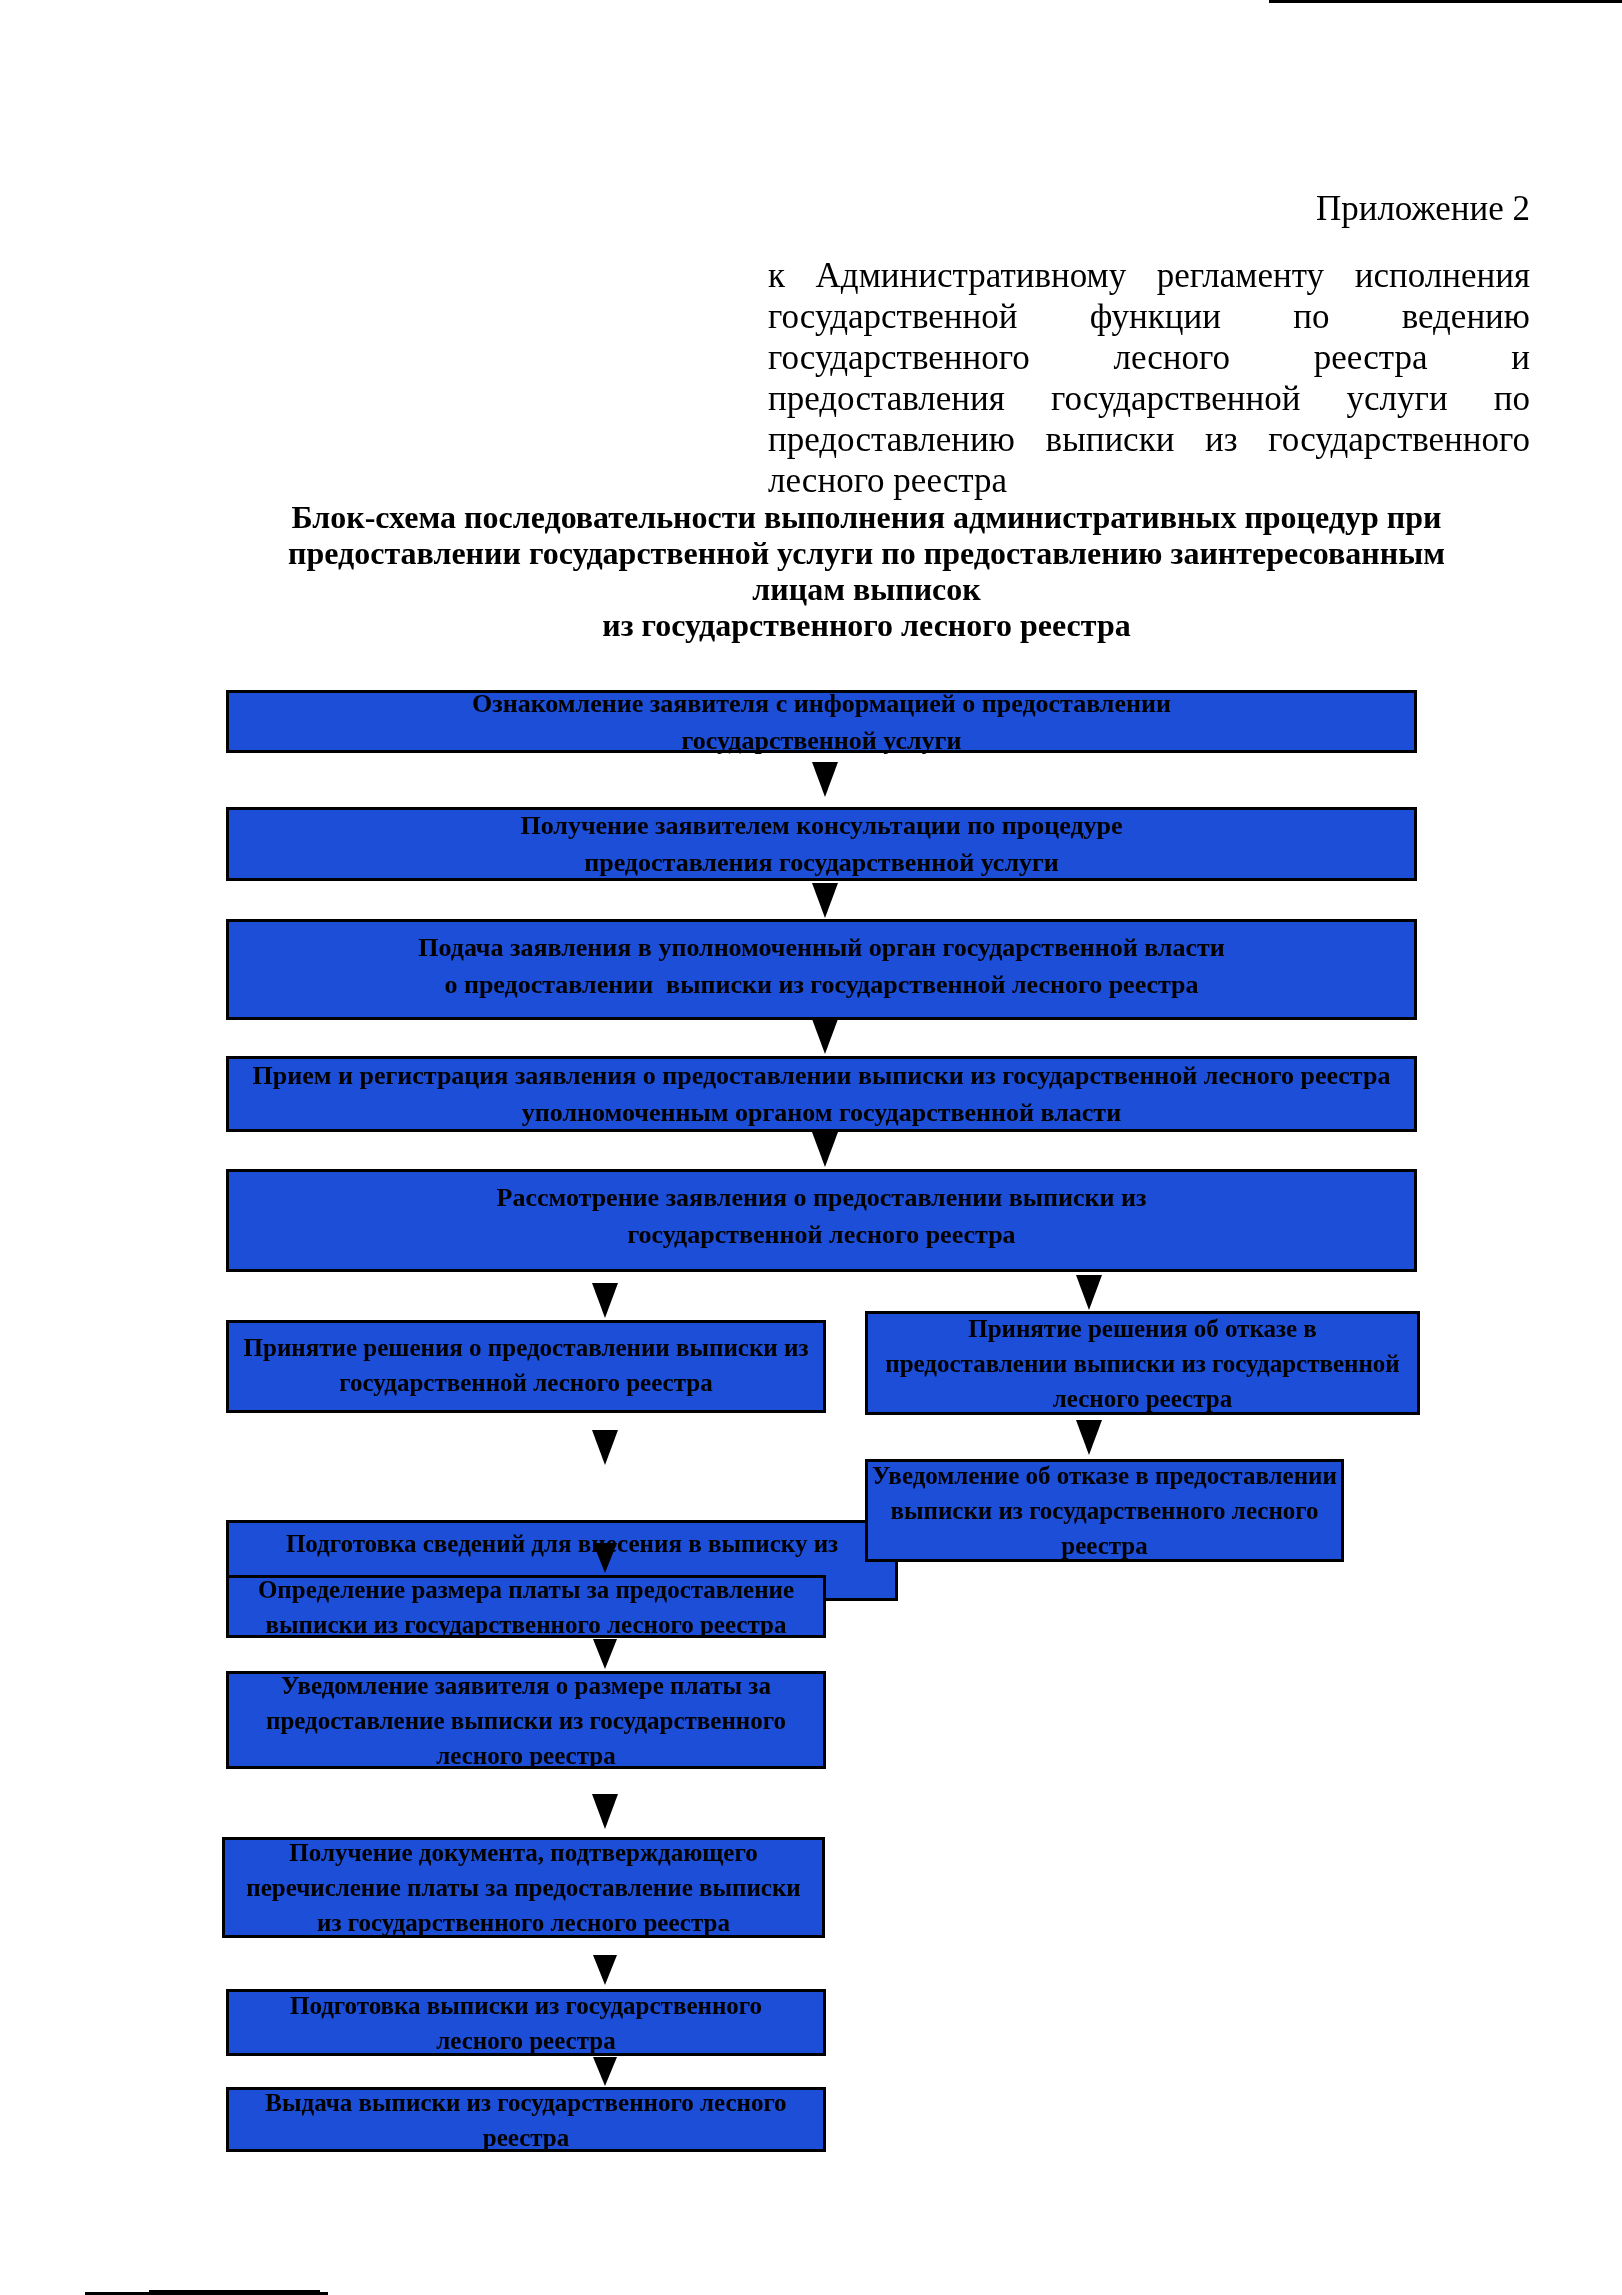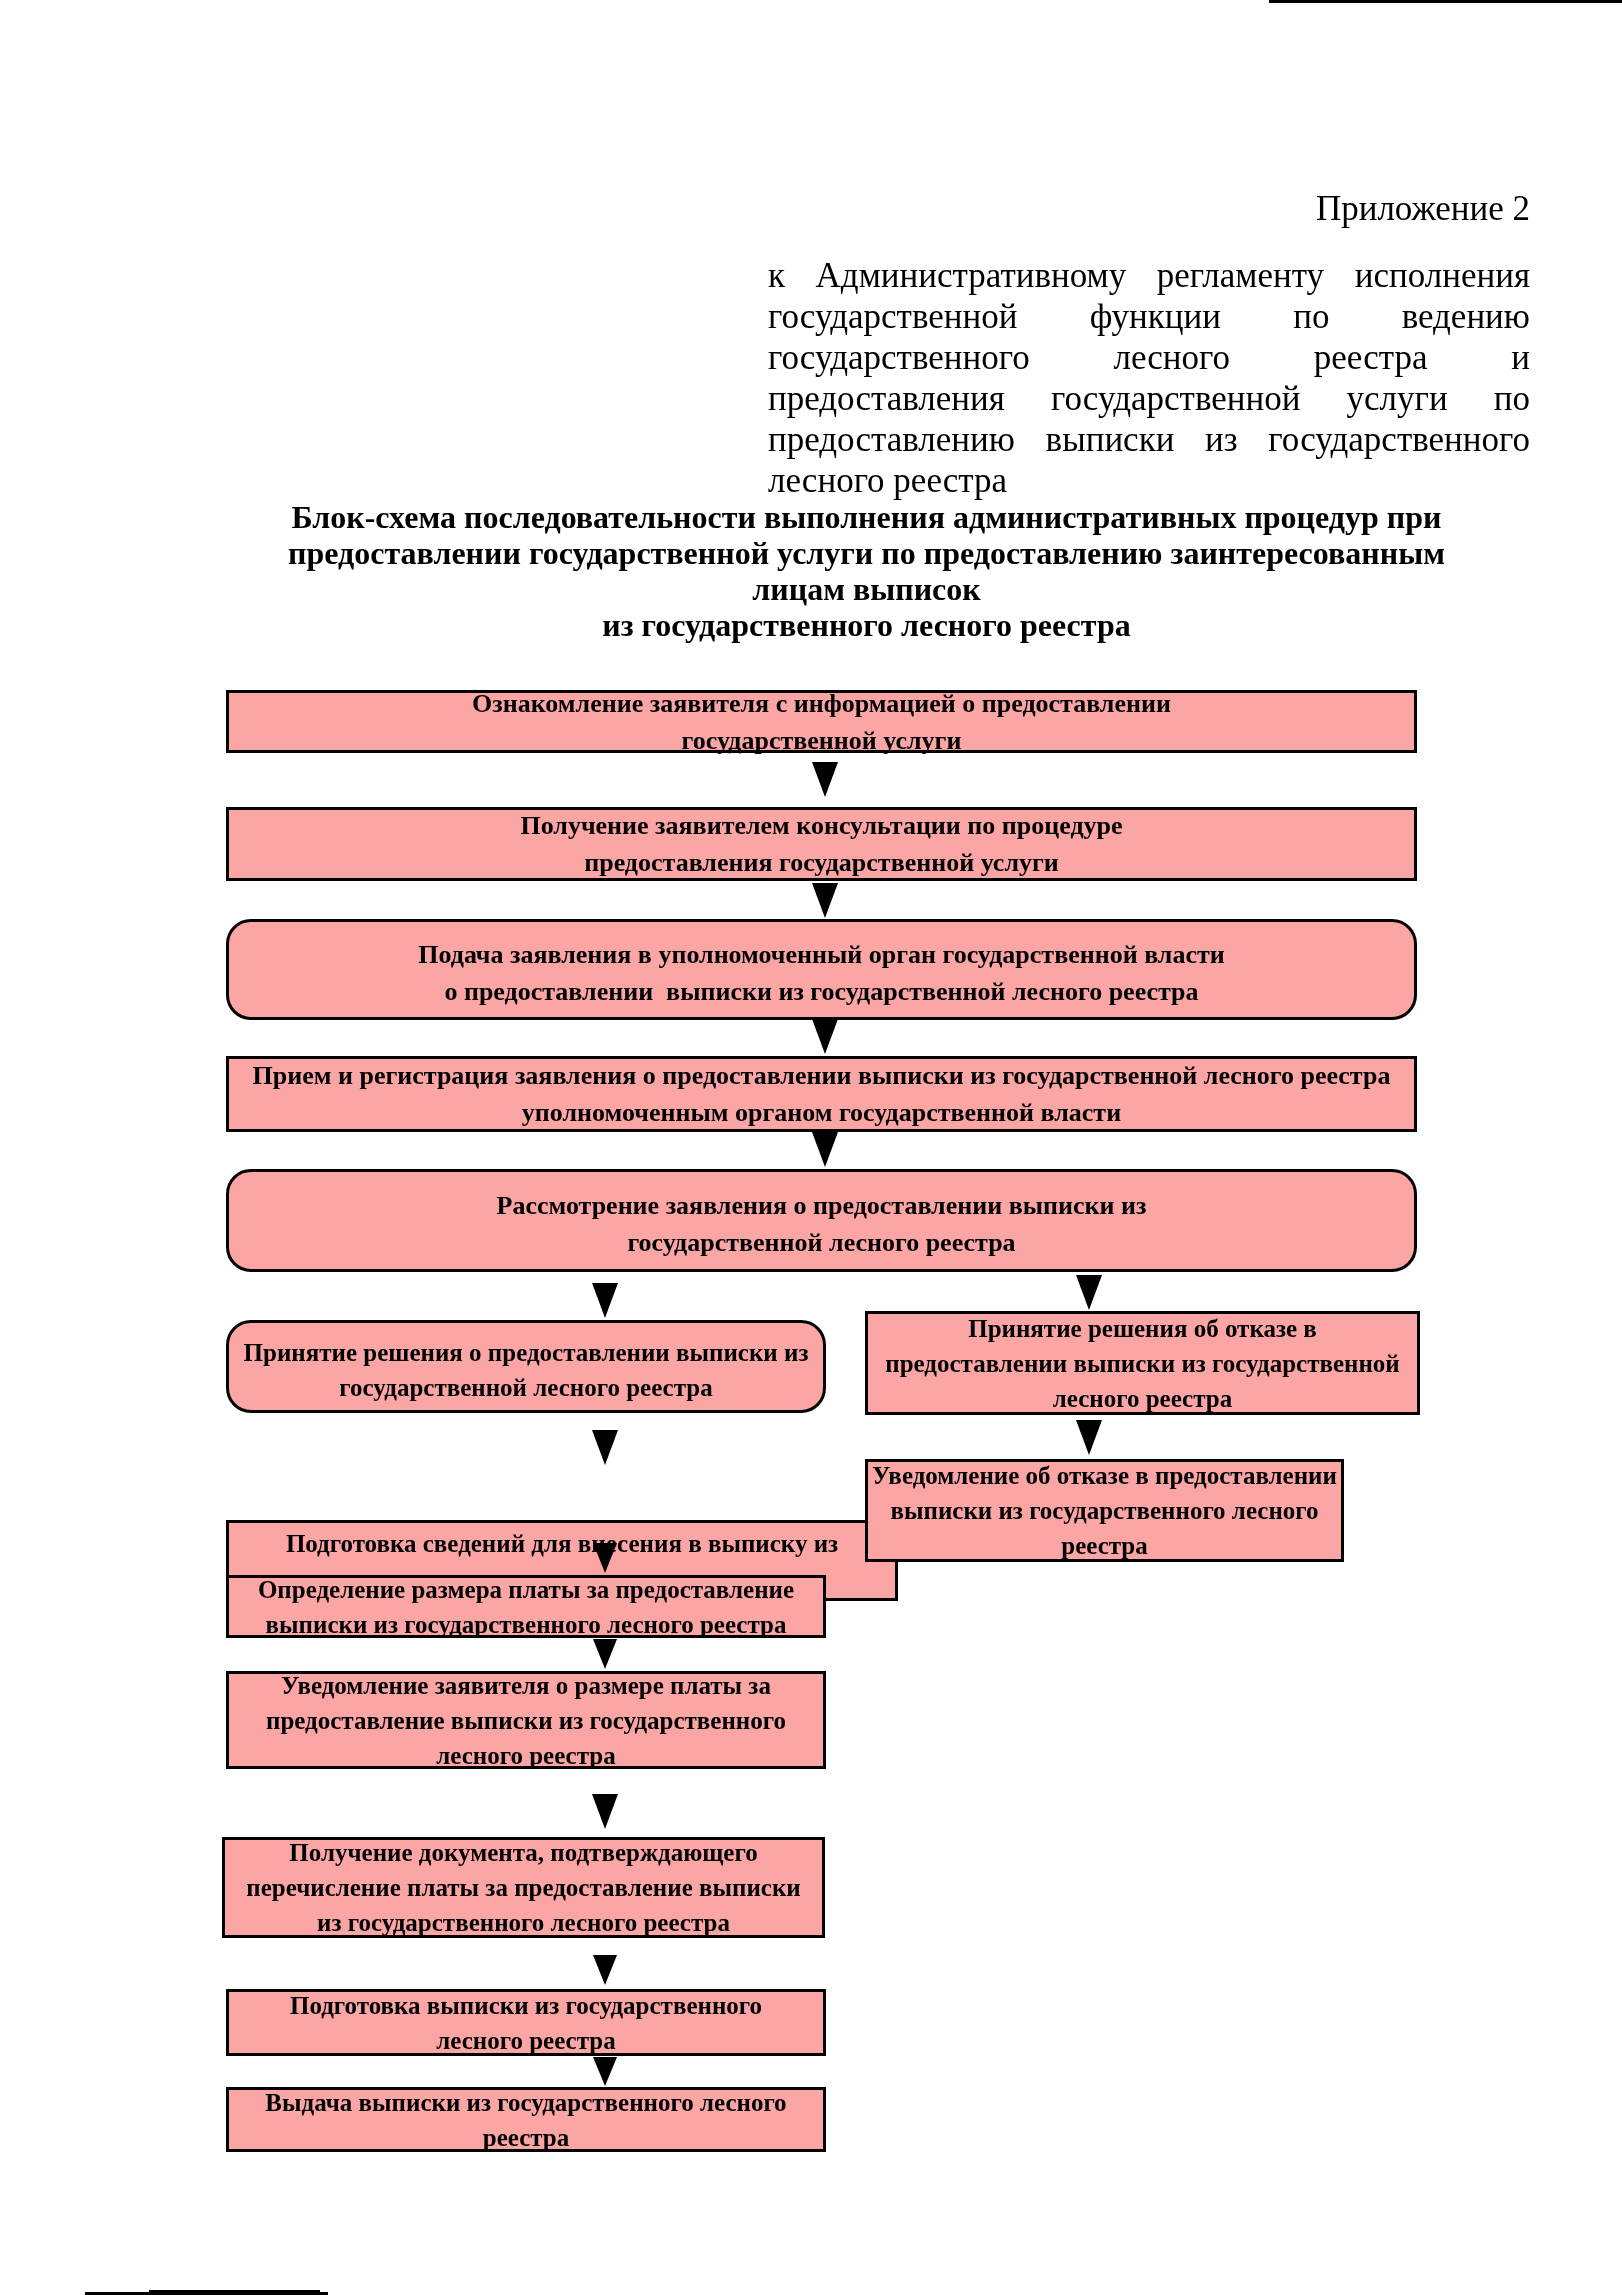--- a/index.html
+++ b/index.html
@@ -58,32 +58,31 @@
     font-size: 32px;
     line-height: 36px;
     font-weight: bold;
     text-align: center;
   }
   
   .box {
     position: absolute;
     box-sizing: border-box;
     border: 3.3px solid #000000;
-    background: #fca5a5;
+    background: #1d4ed8;
     display: flex;
     flex-direction: column;
     justify-content: center;
     align-items: center;
     text-align: center;
     font-weight: bold;
   }
   .box.top {
-    justify-content: center;
+    justify-content: flex-start;
     padding-top: 6.5px;
-    border-radius: 25px;
   }
   .box.wide {
     font-size: 26px;
     line-height: 37px;
   }
   .box.narrow {
     font-size: 25px;
     line-height: 35px;
   }
   .bl {

